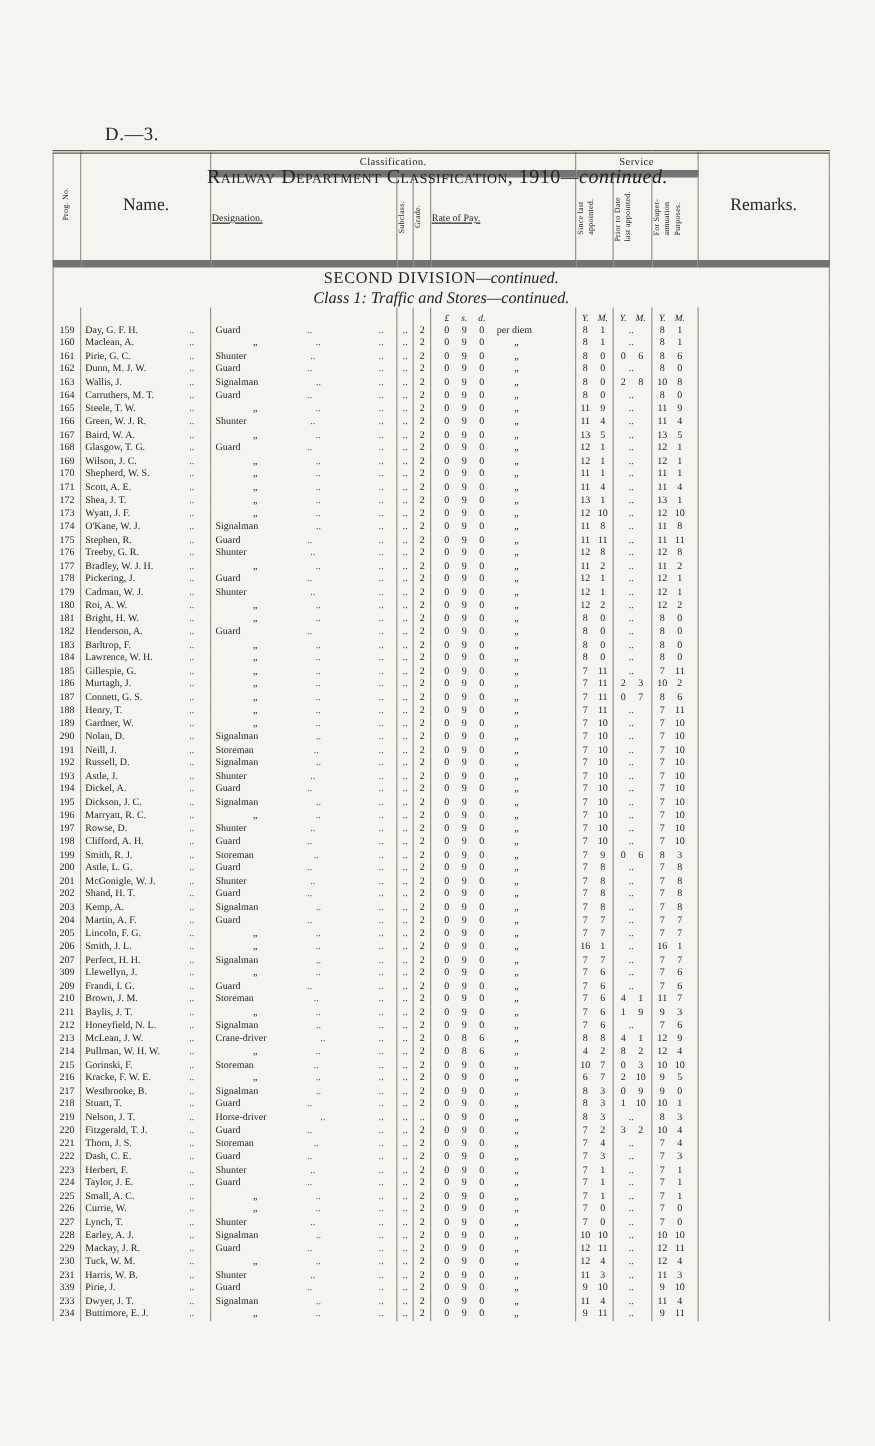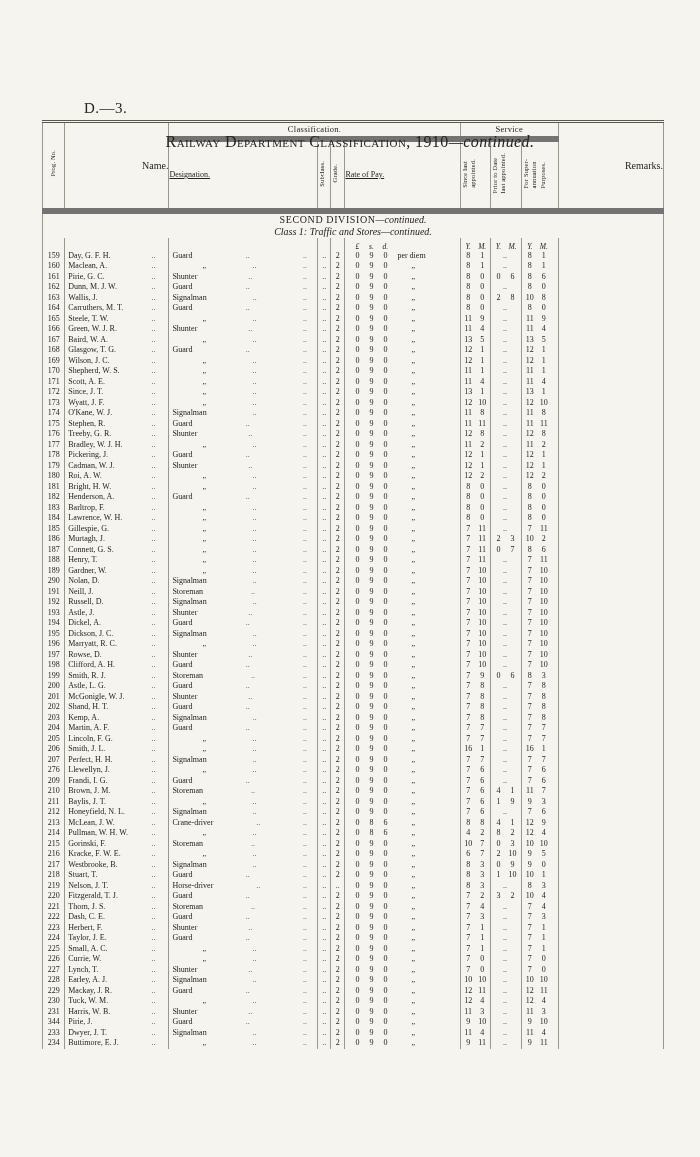--- a/index.html
+++ b/index.html
@@ -20,30 +20,30 @@
 
   table.main {
     border-collapse: collapse; table-layout: fixed;
     width: 622px; margin-left: 42px;
     border-top: 3px double #5a574e;
     border-left: 1px solid #9a978c; border-right: 1px solid #9a978c;
   }
   .grid { border-left: 1px solid #9a978c; border-right: 1px solid #9a978c; }
   thead th { font-weight: normal; border-bottom: 6px solid #737373; padding: 0; }
   .span-h { height: 17px; font-size: 8.5px; text-align: center; vertical-align: middle; letter-spacing: .3px; }
-  .h-mid { font-size: 10px; text-align: right; vertical-align: middle; }
+  .h-mid { font-size: 14px; text-align: center; vertical-align: middle; }
   .sub-h th { height: 72px; vertical-align: middle; text-align: left; font-size: 8px; text-decoration: underline; }
   .vert {
     display: inline-block;
     writing-mode: vertical-rl;
     transform: rotate(180deg);
     white-space: pre-line;
     font-size: 6.4px; line-height: 1.3; letter-spacing: .2px;
   }
-  .section-row td { text-align: center; height: 13px; padding: 0; font-size: 10px; }
+  .section-row td { text-align: center; height: 13px; padding: 0; font-size: 13px; }
   .div-main { letter-spacing: .6px; }
   .sub-t { font-size: 8.5px; margin-left: 10px; }
   .units-row td { height: 13px; padding: 0; font-size: 7.5px; vertical-align: bottom; font-style: italic; }
   .data-row td { height: 10.5px; padding: 0; font-size: 8px; line-height: 10.5px; vertical-align: middle; }
   .c-prog { text-align: center; font-size: 7.2px; }
   .fx { display: flex; justify-content: space-between; align-items: baseline; }
   .c-name .fx { padding: 0 13px 0 3px; }
   .c-desig .fx { padding: 0 10px 0 3px; }
   .ld { opacity: .85; }
   .ditto { margin-left: 30px; }
@@ -514,21 +514,21 @@
           </td>
           <td class="grid c-svc"><span class="yv">11</span><span class="mv">4</span></td>
           <td class="grid c-svc"><span class="sdots">..</span></td>
           <td class="grid c-svc"><span class="yv">11</span><span class="mv">4</span></td>
           <td class="grid c-rem"></td>
         </tr>
         <tr class="data-row">
           <td class="grid c-prog">172</td>
           <td class="grid c-name">
             <div class="fx">
-              <span class="nm">Since, J. T.</span>
+              <span class="nm">Shea, J. T.</span>
               <span class="ld">..</span>
             </div>
           </td>
           <td class="grid c-desig">
             <div class="fx">
               <span class="dg ditto">„</span>
               <span class="ld">..</span>
               <span class="ld">..</span>
             </div>
           </td>
@@ -1591,21 +1591,21 @@
               <span class="rd">0</span>
               <span class="unit du">„</span>
             </div>
           </td>
           <td class="grid c-svc"><span class="yv">7</span><span class="mv">7</span></td>
           <td class="grid c-svc"><span class="sdots">..</span></td>
           <td class="grid c-svc"><span class="yv">7</span><span class="mv">7</span></td>
           <td class="grid c-rem"></td>
         </tr>
         <tr class="data-row">
-          <td class="grid c-prog">276</td>
+          <td class="grid c-prog">309</td>
           <td class="grid c-name">
             <div class="fx">
               <span class="nm">Llewellyn, J.</span>
               <span class="ld">..</span>
             </div>
           </td>
           <td class="grid c-desig">
             <div class="fx">
               <span class="dg ditto">„</span>
               <span class="ld">..</span>
@@ -2311,21 +2311,21 @@
               <span class="rd">0</span>
               <span class="unit du">„</span>
             </div>
           </td>
           <td class="grid c-svc"><span class="yv">11</span><span class="mv">3</span></td>
           <td class="grid c-svc"><span class="sdots">..</span></td>
           <td class="grid c-svc"><span class="yv">11</span><span class="mv">3</span></td>
           <td class="grid c-rem"></td>
         </tr>
         <tr class="data-row">
-          <td class="grid c-prog">344</td>
+          <td class="grid c-prog">339</td>
           <td class="grid c-name">
             <div class="fx">
               <span class="nm">Pirie, J.</span>
               <span class="ld">..</span>
             </div>
           </td>
           <td class="grid c-desig">
             <div class="fx">
               <span class="dg">Guard</span>
               <span class="ld">..</span>

